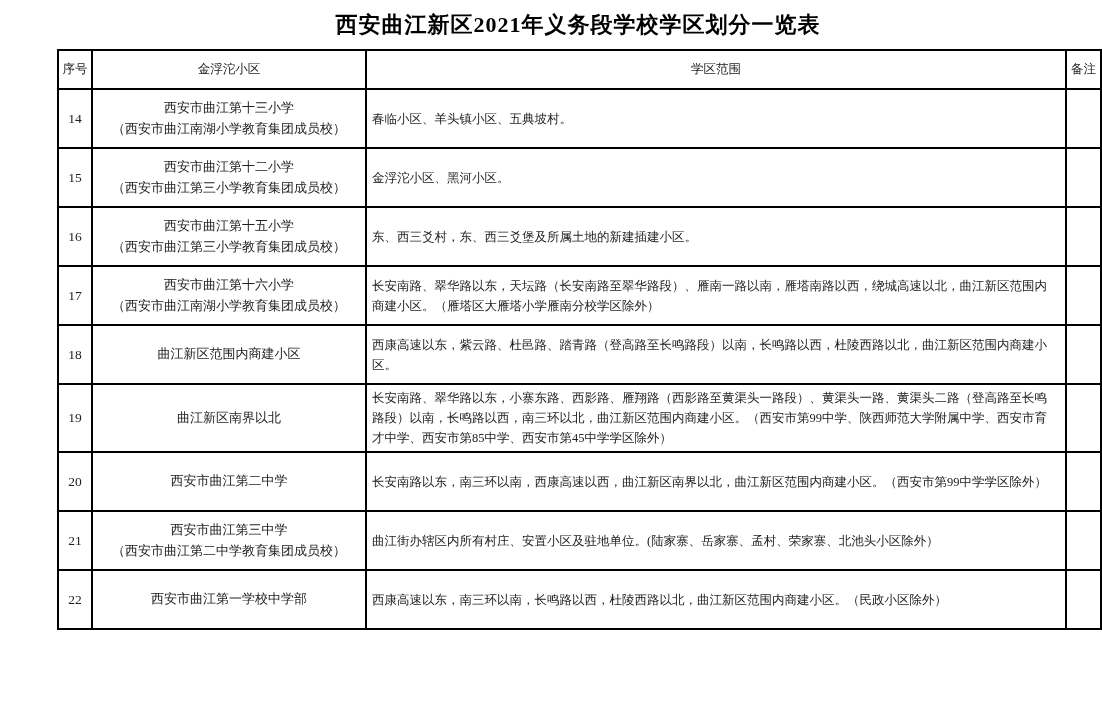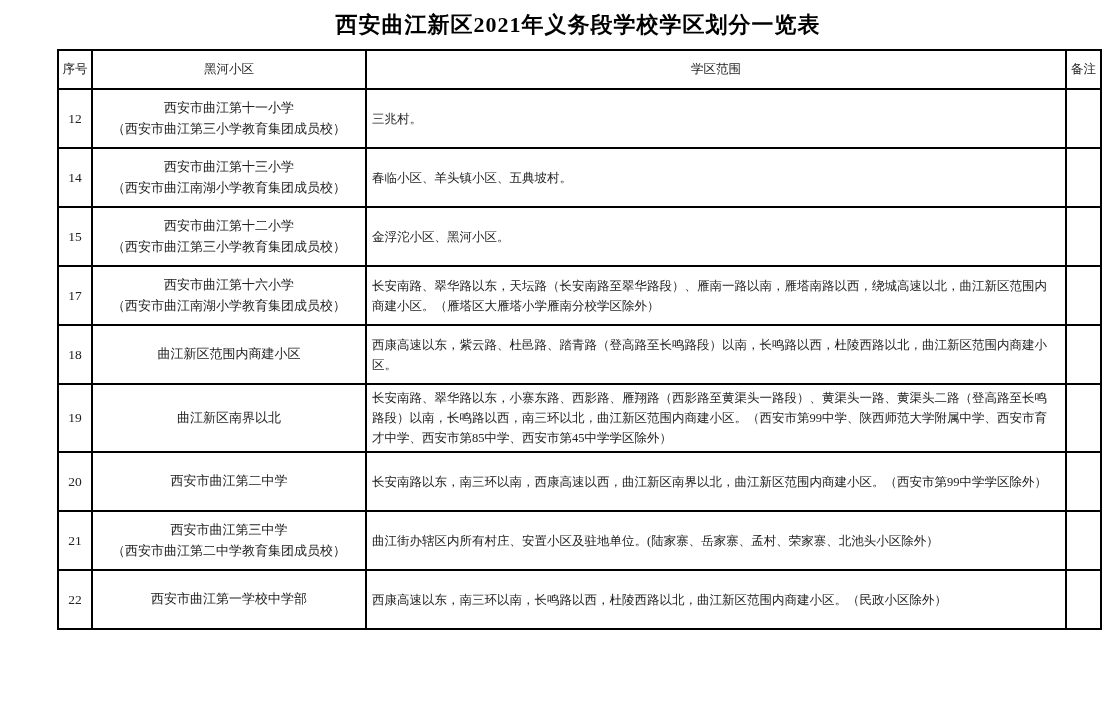--- a/index.html
+++ b/index.html
@@ -87,35 +87,26 @@
   <table class="district-table">
     <colgroup>
       <col class="c-no">
       <col class="c-school">
       <col class="c-range">
       <col class="c-remark">
     </colgroup>
     <thead>
       <tr>
         <th>序号</th>
-        <th>黑河小区</th>
+        <th>金浮沱小区</th>
         <th>学区范围</th>
         <th>备注</th>
       </tr>
     </thead>
     <tbody>
-    <tr>
-      <td class="cell-no">12</td>
-      <td class="cell-school">
-        <span class="school-name">西安市曲江第十一小学</span>
-        <span class="school-subtitle">（西安市曲江第三小学教育集团成员校）</span>
-      </td>
-      <td class="cell-range">三兆村。</td>
-      <td class="cell-remark"></td>
-    </tr>
 
 
     <tr>
       <td class="cell-no">14</td>
       <td class="cell-school">
         <span class="school-name">西安市曲江第十三小学</span>
         <span class="school-subtitle">（西安市曲江南湖小学教育集团成员校）</span>
       </td>
       <td class="cell-range">春临小区、羊头镇小区、五典坡村。</td>
       <td class="cell-remark"></td>
@@ -124,20 +115,29 @@
     <tr>
       <td class="cell-no">15</td>
       <td class="cell-school">
         <span class="school-name">西安市曲江第十二小学</span>
         <span class="school-subtitle">（西安市曲江第三小学教育集团成员校）</span>
       </td>
       <td class="cell-range">金浮沱小区、黑河小区。</td>
       <td class="cell-remark"></td>
     </tr>
 
+    <tr>
+      <td class="cell-no">16</td>
+      <td class="cell-school">
+        <span class="school-name">西安市曲江第十五小学</span>
+        <span class="school-subtitle">（西安市曲江第三小学教育集团成员校）</span>
+      </td>
+      <td class="cell-range">东、西三爻村，东、西三爻堡及所属土地的新建插建小区。</td>
+      <td class="cell-remark"></td>
+    </tr>
 
     <tr>
       <td class="cell-no">17</td>
       <td class="cell-school">
         <span class="school-name">西安市曲江第十六小学</span>
         <span class="school-subtitle">（西安市曲江南湖小学教育集团成员校）</span>
       </td>
       <td class="cell-range">长安南路、翠华路以东，天坛路（长安南路至翠华路段）、雁南一路以南，雁塔南路以西，绕城高速以北，曲江新区范围内商建小区。（雁塔区大雁塔小学雁南分校学区除外）</td>
       <td class="cell-remark"></td>
     </tr>

